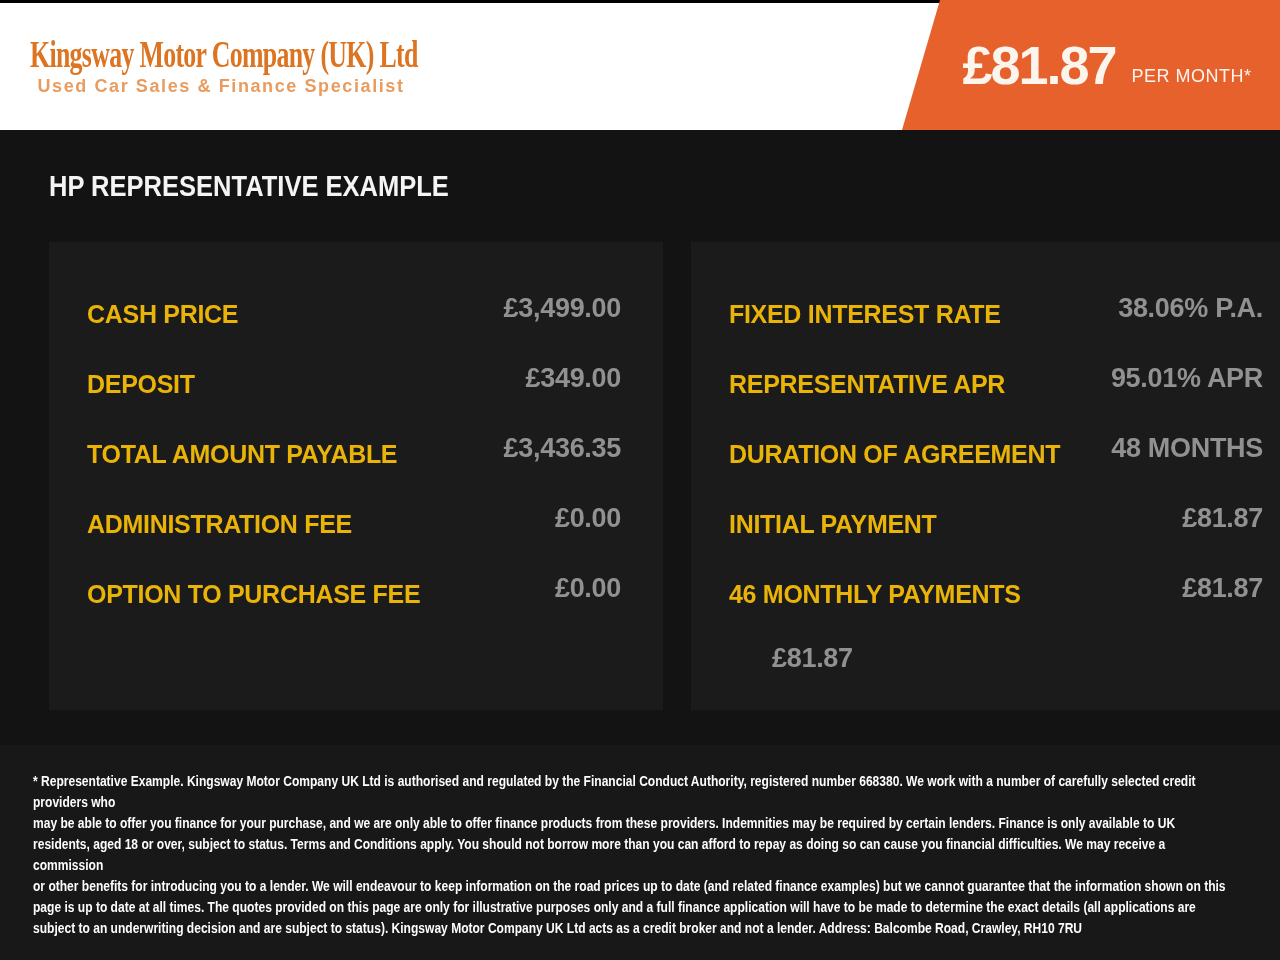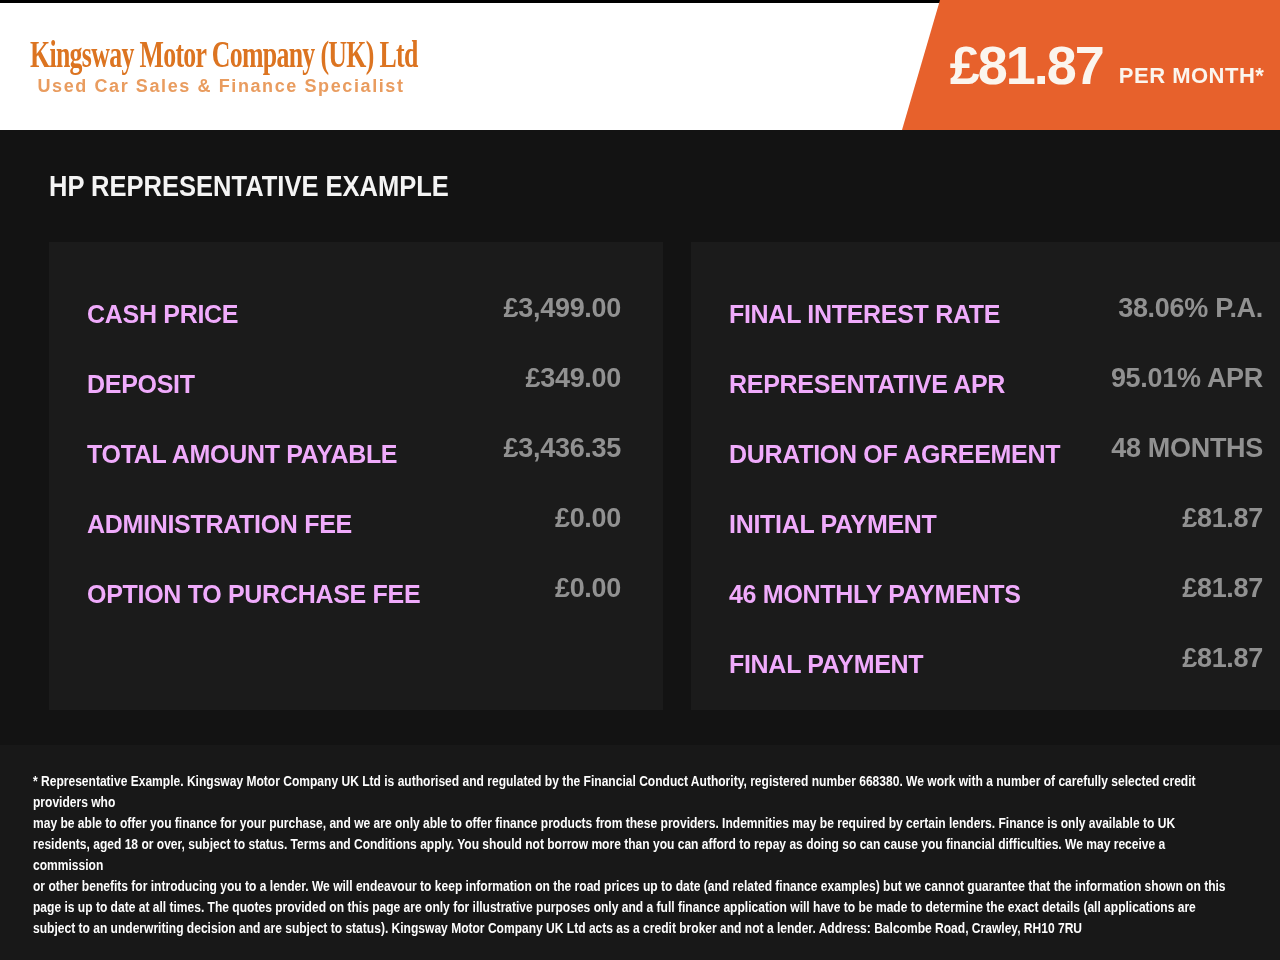--- a/index.html
+++ b/index.html
@@ -32,39 +32,39 @@
   
   .banner {
     position:absolute; top:0; right:0; width:380px; height:130px;
     background:#E7612C;
     clip-path:polygon(40px 0, 100% 0, 100% 100%, 2px 100%);
     z-index:4;
     display:flex; align-items:center; justify-content:center;
     gap:16px; padding-left:34px; box-sizing:border-box;
   }
   .banner-price { font-size:54px; font-weight:700; color:#FBF5EE; letter-spacing:-2px; white-space:nowrap; }
-  .banner-period { font-size:22px; font-weight:700; color:#FBF5EE; margin-top:22px; letter-spacing:0.5px; white-space:nowrap; }
+  .banner-period { font-size:18px; font-weight:400; color:#FBF5EE; margin-top:22px; letter-spacing:0.5px; white-space:nowrap; }
 
   
   main { position:absolute; top:130px; left:16px; width:100%; height:615px; background:#131313;padding-left:40px; }
   h1.page-title {
     position:absolute; left:33px; top:40px; margin:0;
     font-size:29px; font-weight:700; color:#F4F4F4; white-space:nowrap;
     transform:scaleX(0.88); transform-origin:left top;
   }
   .panels {
     position:absolute; top:112px; left:33px; right:31px;
     display:flex; gap:28px;
   }
   .panel {
     flex:1; height:468px; background:#1B1B1B;
     padding:31px 42px 0 38px; box-sizing:border-box;
   }
   .frow { height:70px; display:flex; align-items:center; justify-content:space-between; }
-  .frow-label { font-size:25px; font-weight:700; color:#f0abfc; white-space:nowrap; letter-spacing:-0.3px;margin-top:12px; }
+  .frow-label { font-size:25px; font-weight:700; color:#eab308; white-space:nowrap; letter-spacing:-0.3px;margin-top:12px; }
   .frow-value { font-size:27px; font-weight:700; color:#919191; white-space:nowrap; letter-spacing:-0.3px;margin-left:43px; }
 
   
   footer {
     position:absolute; top:745px; left:0; width:100%; height:215px;
     background:#181818; box-sizing:border-box;
     padding:26px 30px 4px 33px;
   }
   .disclaimer {
     margin:0; width:1390px;
@@ -112,41 +112,40 @@
           <span class="frow-value">£0.00</span>
         </div>
         <div class="frow">
           <span class="frow-label">OPTION TO PURCHASE FEE</span>
           <span class="frow-value">£0.00</span>
         </div>
       </section>
 
       <section class="panel">
         <div class="frow">
-          <span class="frow-label">FINAL INTEREST RATE</span>
+          <span class="frow-label">FIXED INTEREST RATE</span>
           <span class="frow-value">38.06% P.A.</span>
         </div>
         <div class="frow">
           <span class="frow-label">REPRESENTATIVE APR</span>
           <span class="frow-value">95.01% APR</span>
         </div>
         <div class="frow">
           <span class="frow-label">DURATION OF AGREEMENT</span>
           <span class="frow-value">48 MONTHS</span>
         </div>
         <div class="frow">
           <span class="frow-label">INITIAL PAYMENT</span>
           <span class="frow-value">£81.87</span>
         </div>
         <div class="frow">
           <span class="frow-label">46 MONTHLY PAYMENTS</span>
           <span class="frow-value">£81.87</span>
         </div>
         <div class="frow">
-          <span class="frow-label">FINAL PAYMENT</span>
           <span class="frow-value">£81.87</span>
         </div>
       </section>
     </div>
   </main>
 
   <footer>
     <p class="disclaimer">* Representative Example. Kingsway Motor Company UK Ltd is authorised and regulated by the Financial Conduct Authority, registered number 668380. We work with a number of carefully selected credit providers who
 may be able to offer you finance for your purchase, and we are only able to offer finance products from these providers. Indemnities may be required by certain lenders. Finance is only available to UK
 residents, aged 18 or over, subject to status. Terms and Conditions apply. You should not borrow more than you can afford to repay as doing so can cause you financial difficulties. We may receive a commission

